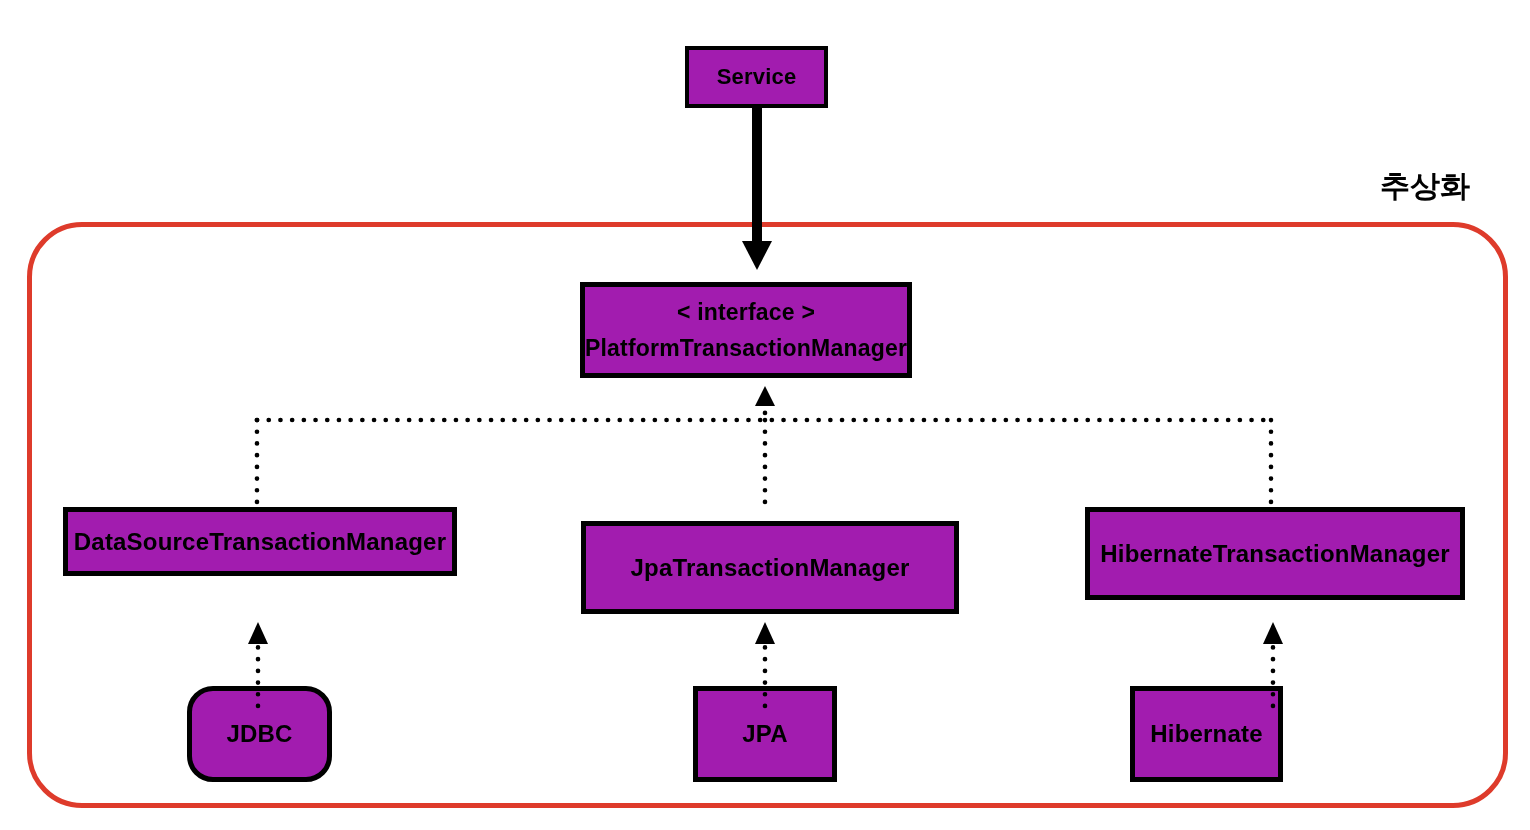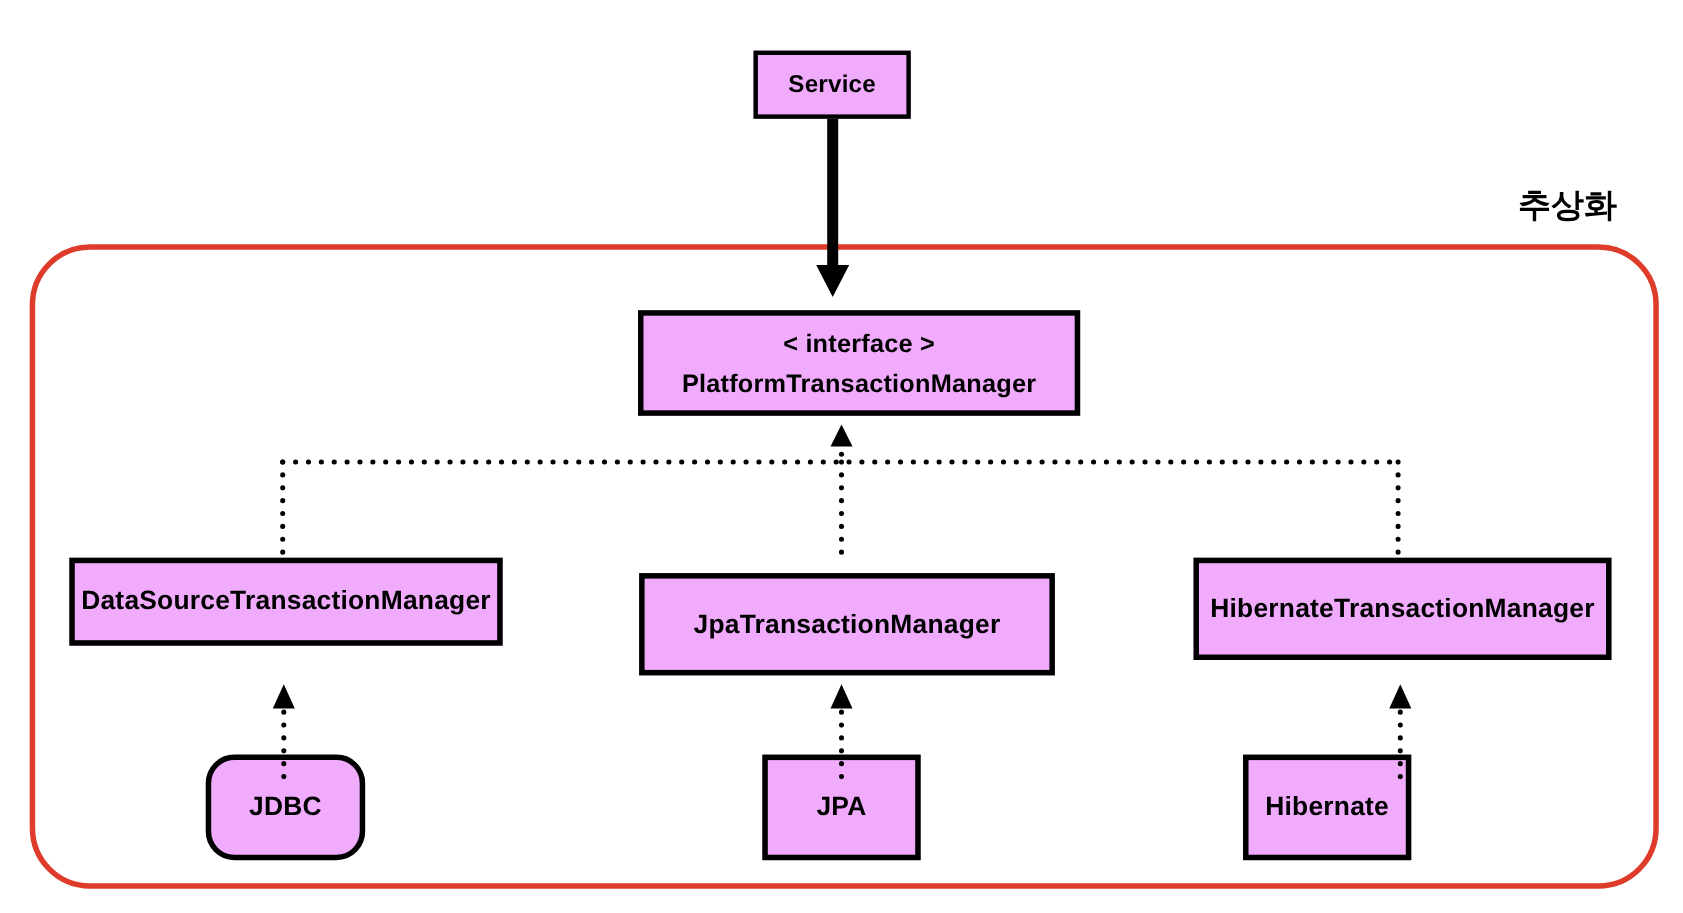--- a/index.html
+++ b/index.html
@@ -7,21 +7,21 @@
     position: relative;
     width: 1530px;
     height: 830px;
     background: #ffffff;
     font-family: "Liberation Sans", "DejaVu Sans", sans-serif;
     color: #000000;
     overflow: hidden;
   }
   .box {
     position: absolute;
-    background: #f0abfc;
+    background: #a21caf;
     border: 5px solid #000000;
     display: flex;
     align-items: center;
     justify-content: center;
     text-align: center;
     font-weight: 700;
     font-size: 24px;
     letter-spacing: 0.2px;
     box-sizing: border-box;
     z-index: 2;
@@ -49,22 +49,22 @@
   }
   svg.connectors {
     position: absolute;
     left: 0; top: 0;
     width: 1530px; height: 830px;
     z-index: 5;
     pointer-events: none;
   }
   
   #service-box        { left: 685px;  top: 46px;  width: 143px; height: 62px; }
-  #interface-box      { left: 580px;  top: 282px; width: 402px; height: 96px; }
-  #mgr-datasource     { left: 63px;   top: 507px; width: 394px; height: 80px; }
+  #interface-box      { left: 580px;  top: 282px; width: 332px; height: 96px; }
+  #mgr-datasource     { left: 63px;   top: 507px; width: 394px; height: 69px; }
   #mgr-jpa            { left: 581px;  top: 507px; width: 378px; height: 93px; margin-top: 14px; }
   #mgr-hibernate      { left: 1085px; top: 507px; width: 380px; height: 93px; }
   #tech-jdbc          { left: 187px;  top: 686px; width: 145px; height: 96px; border-radius: 26px; }
   #tech-jpa           { left: 693px;  top: 686px; width: 144px; height: 96px; align-items: center; }
   #tech-hibernate     { left: 1130px; top: 686px; width: 153px; height: 96px; }
 </style>
 </head>
 <body>
 
 <div id="canvas">

